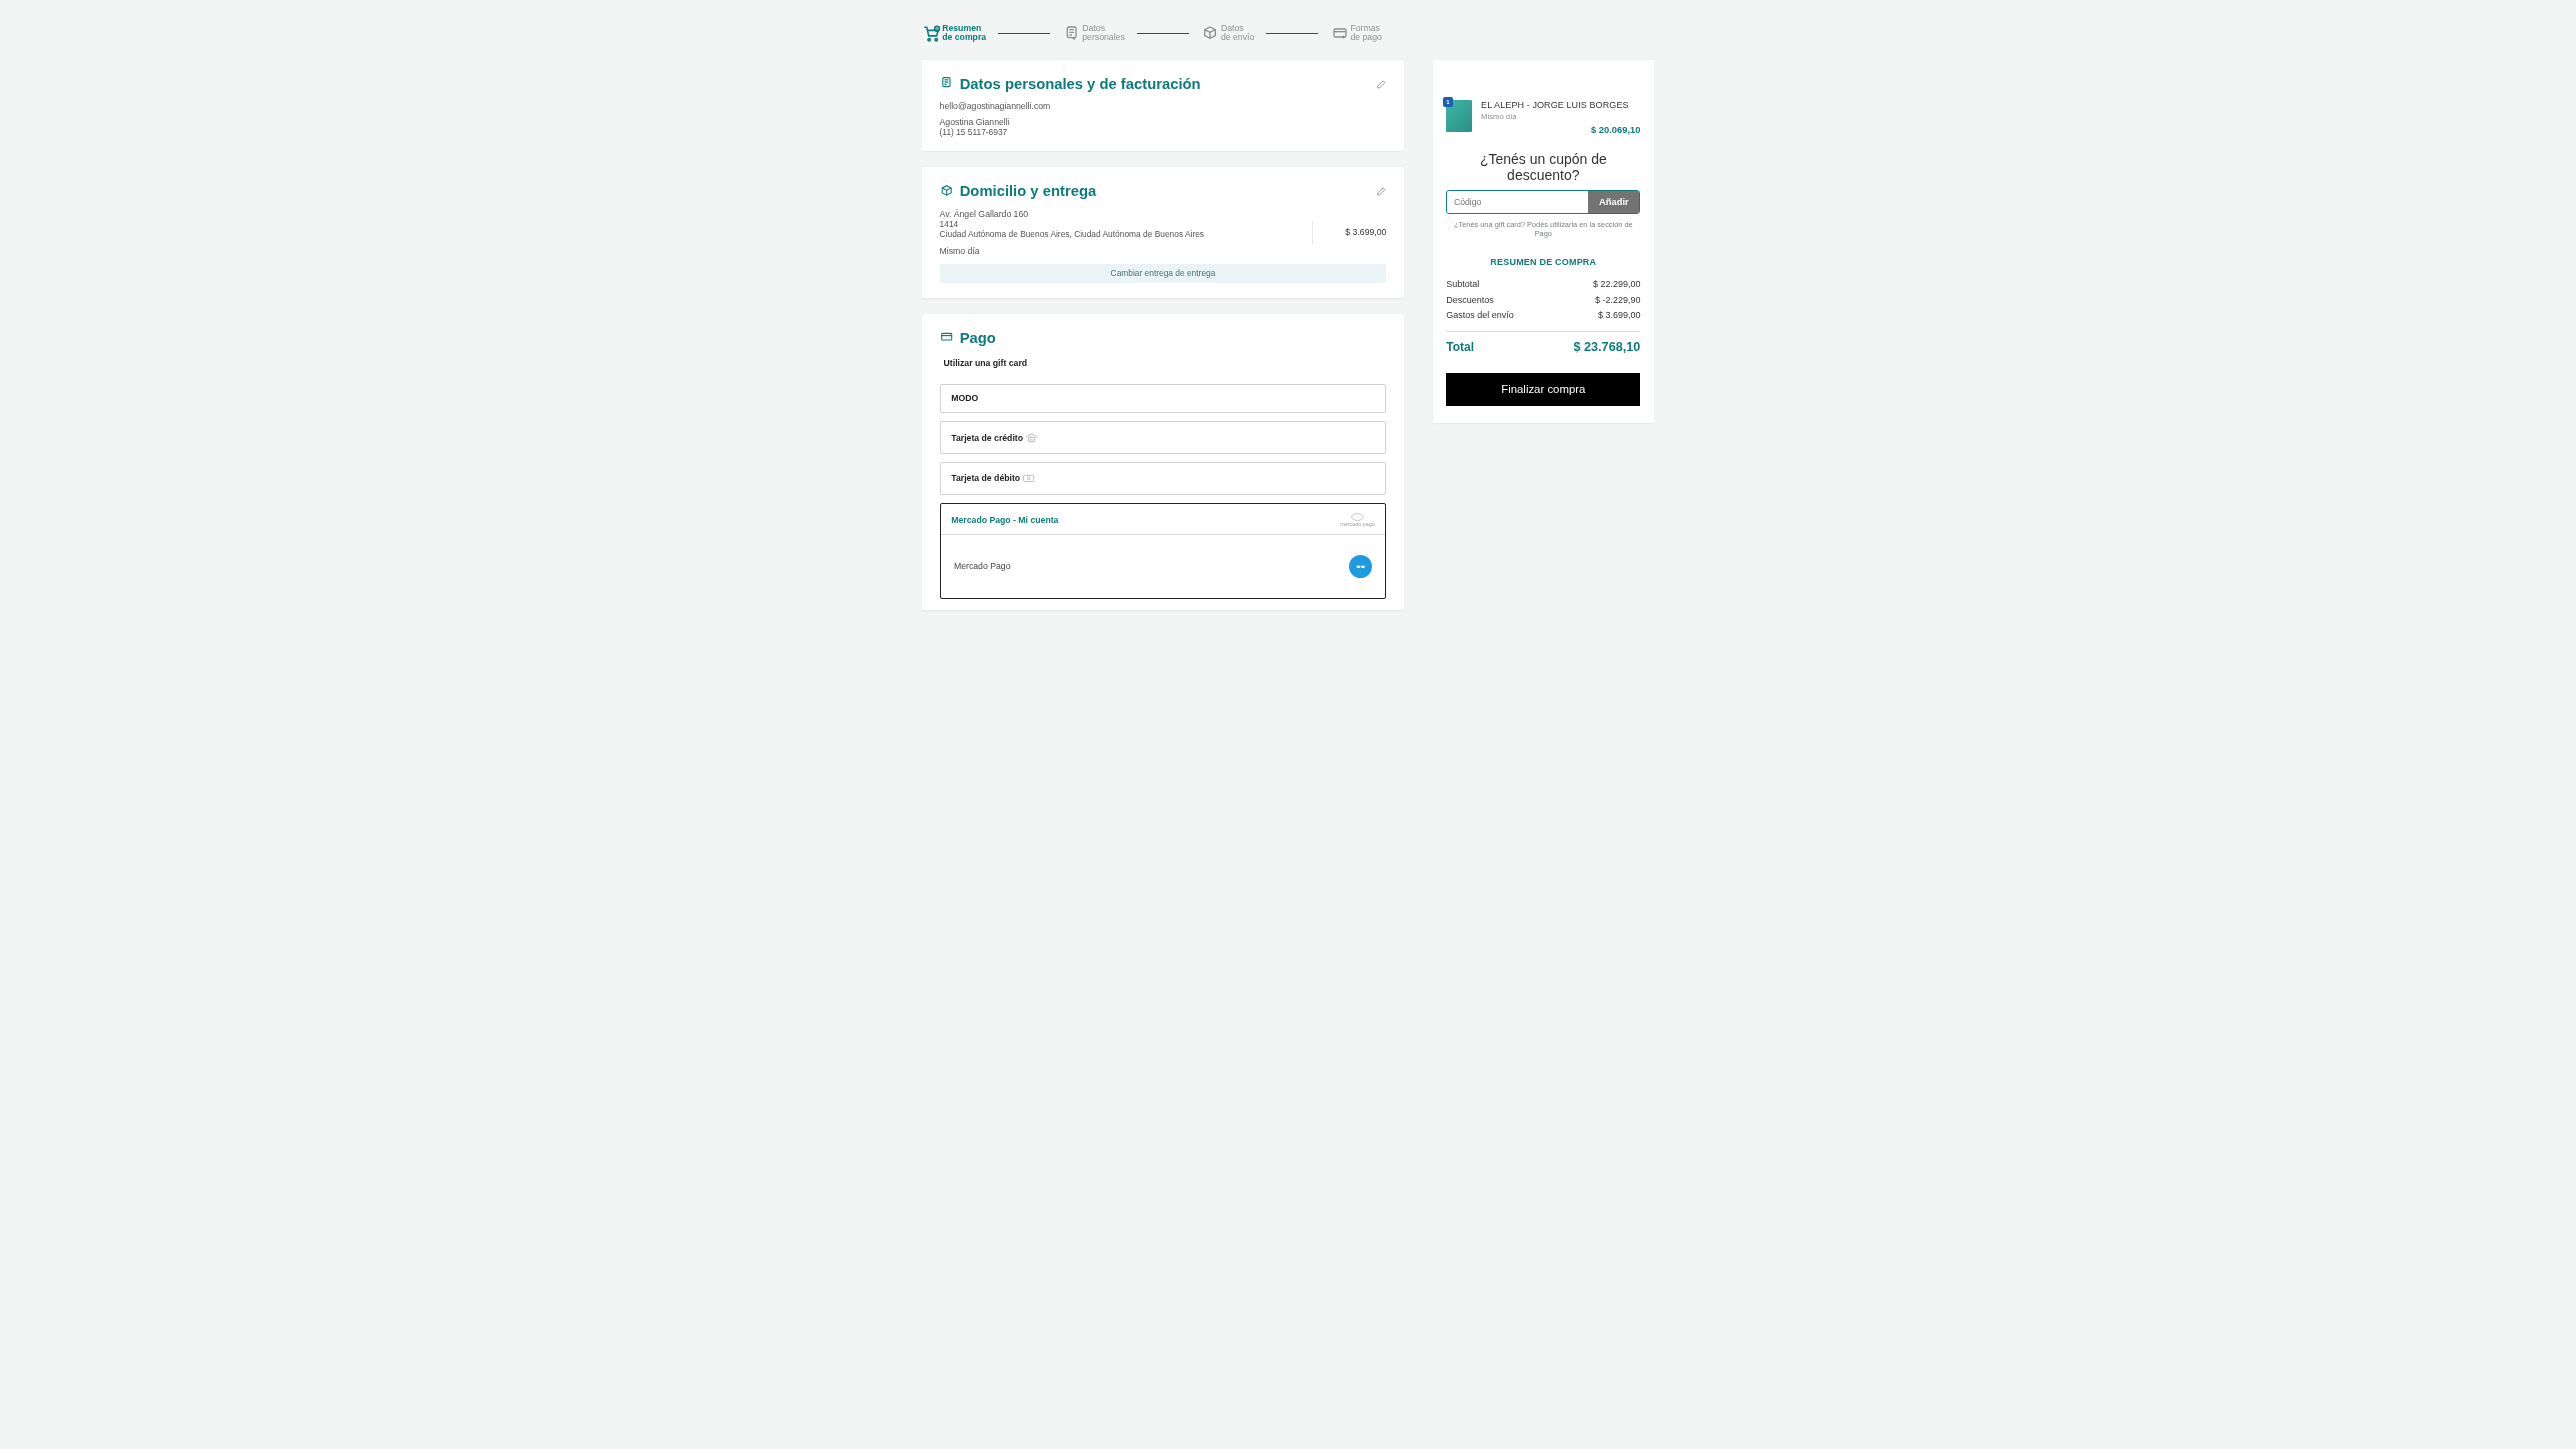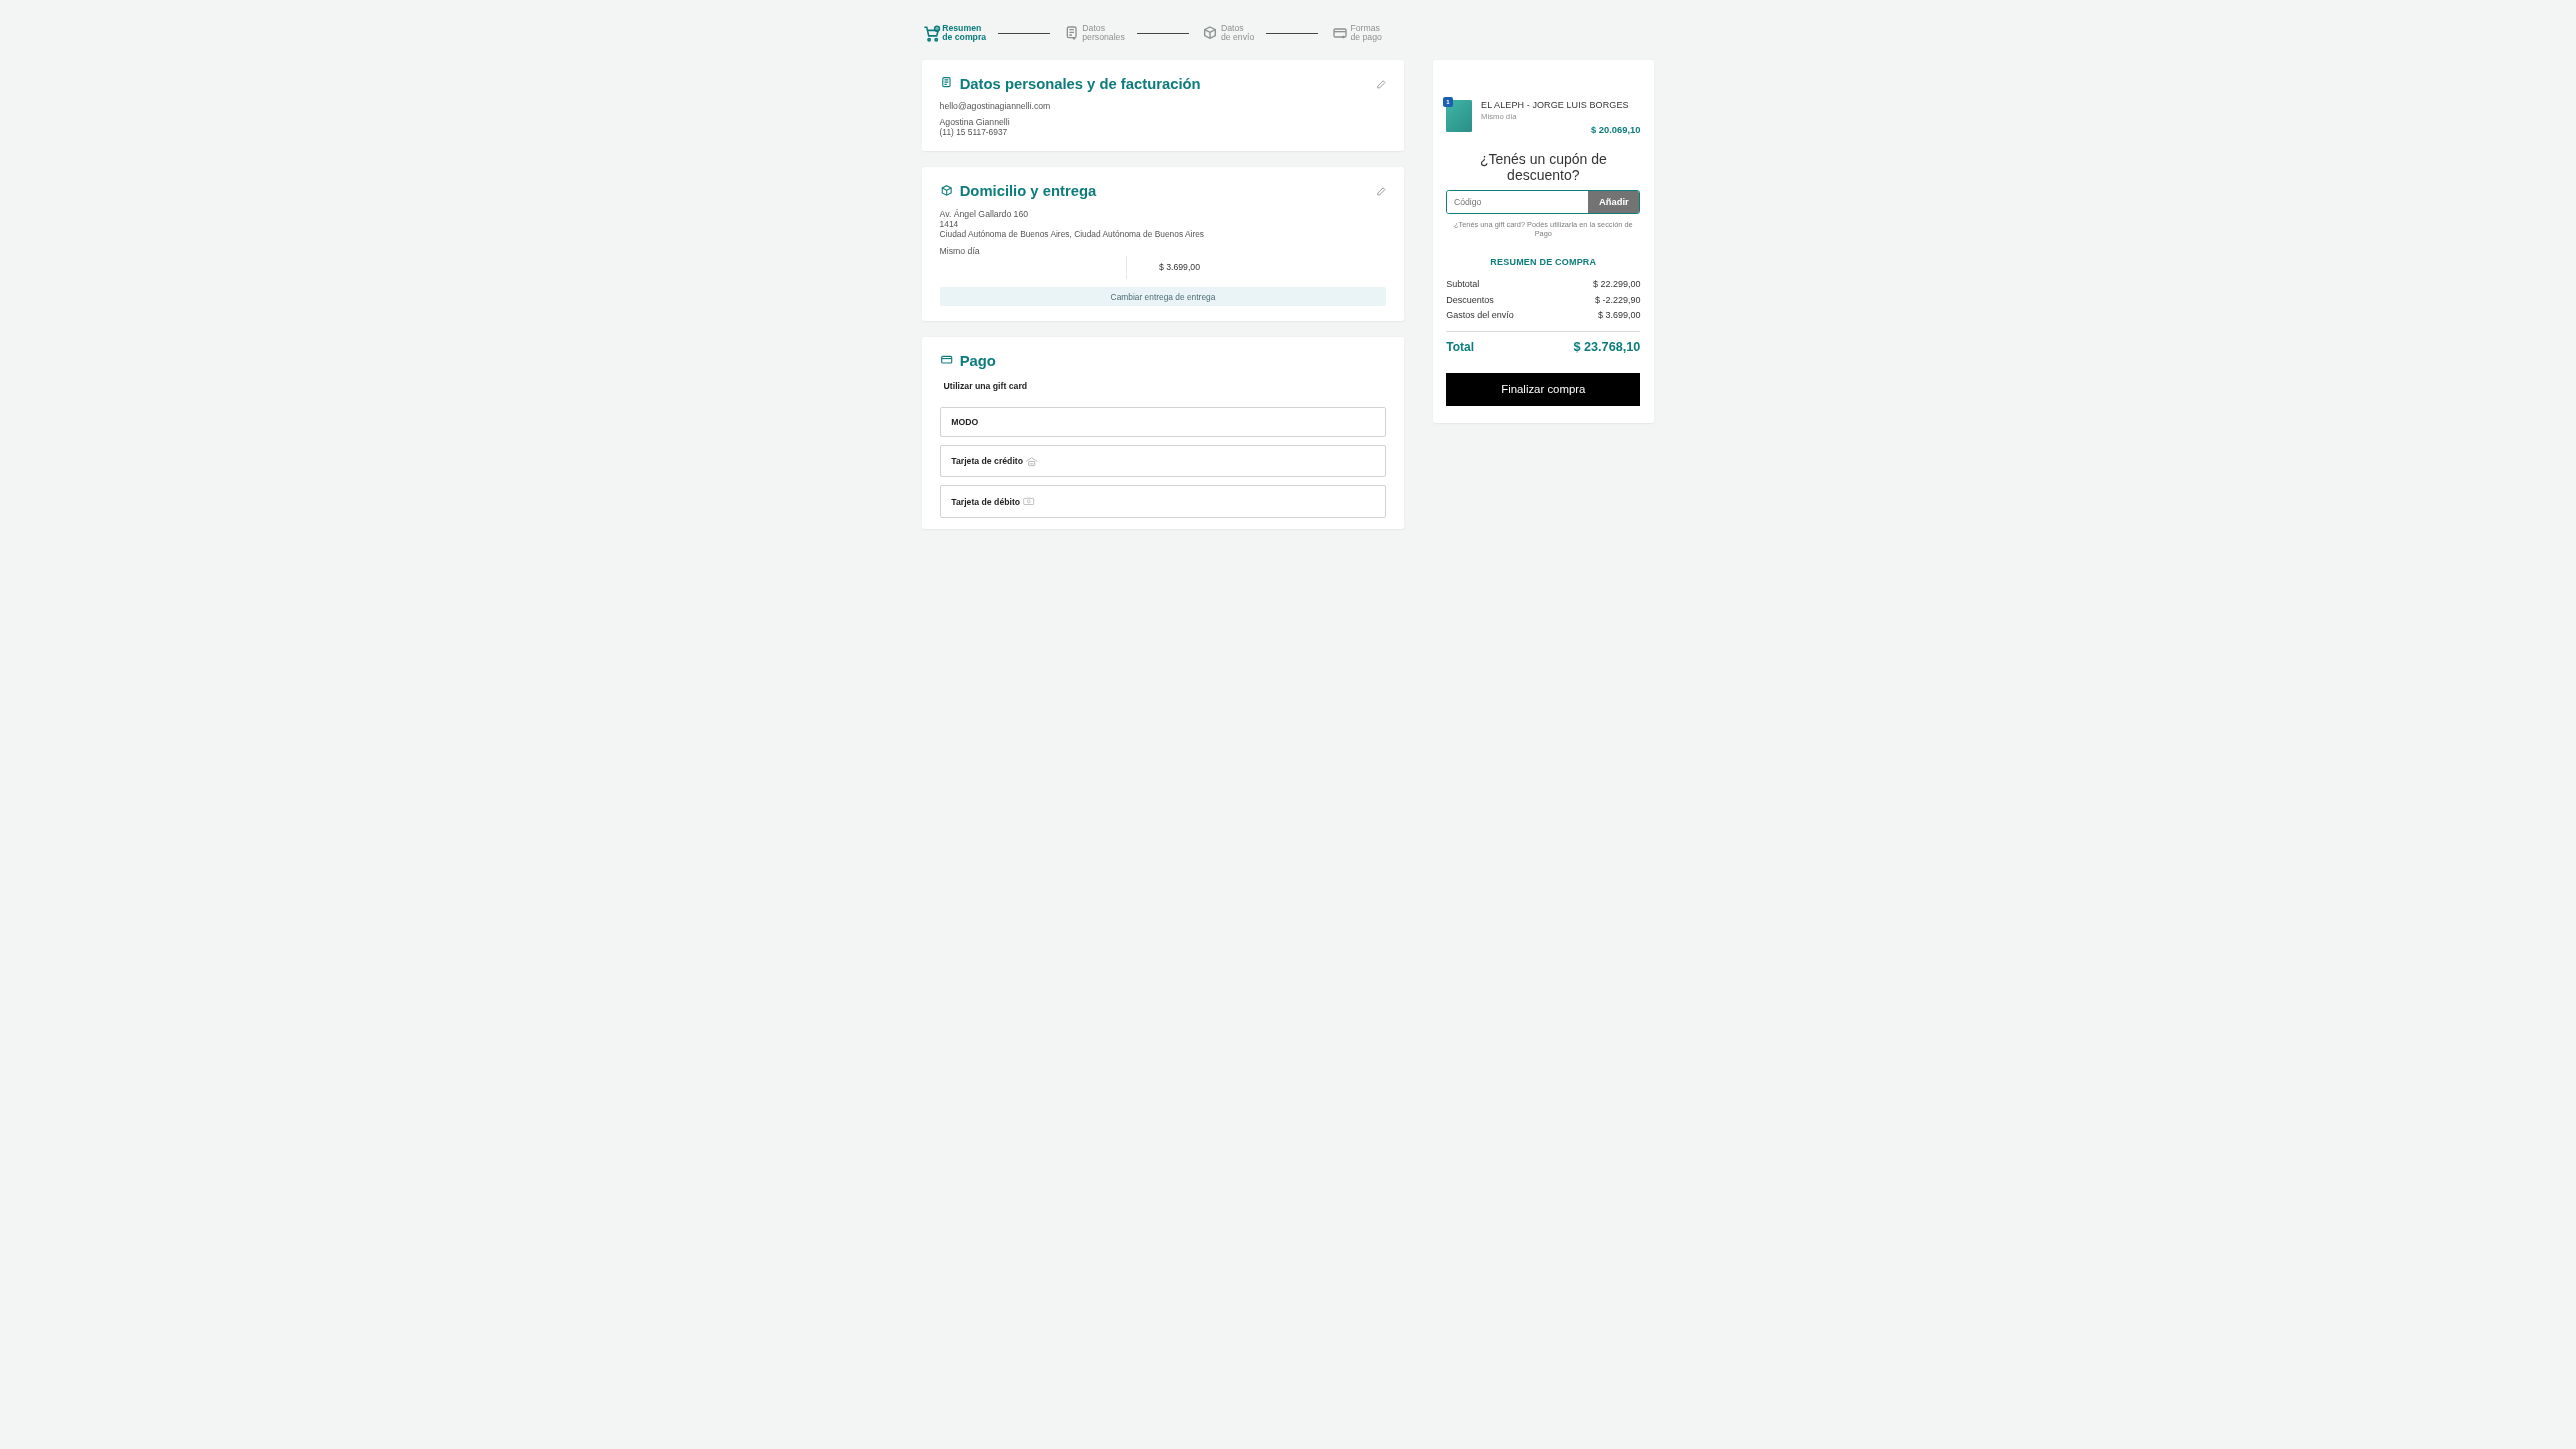--- a/index.html
+++ b/index.html
@@ -31,21 +31,21 @@
   .card { background:#fff; border-radius:2.7px; padding:16px 17.4px 14.8px; margin-bottom:16px; box-shadow:0 0.7px 2px rgba(0,0,0,.06); }
   .card-head { display:flex; align-items:center; gap:6.7px; margin-bottom:9.4px; position:relative; }
   .card-head h2 { color:#0d7c7c; font-size:14.8px; font-weight:800; }
   .card-head .hicon { color:#0d7c7c; }
   .card-head .hicon svg { stroke:#0d7c7c; fill:none; stroke-width:2; width:13.4px; height:13.4px; }
   .editbtn { position:absolute; right:0; top:2.7px; color:#8a8f8f; cursor:pointer; }
   .editbtn svg { width:10.7px; height:10.7px; stroke:#8a8f8f; fill:none; stroke-width:2; }
   .muted { color:#555; font-size:8.7px; }
   .small { font-size:8.4px; color:#555; }
 
-  .addr-row { display:flex; align-items:flex-start;flex-direction:column; }
+  .addr-row { display:flex; align-items:flex-start; }
   .addr-left { flex:1; }
   .addr-right { width:74px; text-align:right; color:#333; font-size:8.7px; border-left:0.7px solid #e6e8e8; padding:6.7px 0 6.7px 9.4px; align-self:center; }
 
   .changeopt { background:#eaf4f6; color:#4c6e74; text-align:center; padding:4.7px; border-radius:2px; font-size:8.4px; margin-top:8px; cursor:pointer; }
 
   .pay-row { border:0.7px solid #cfd3d3; border-radius:2px; padding:8.7px 10.7px; margin-bottom:8px; display:flex; align-items:center; justify-content:flex-start; cursor:pointer; }
   .pay-row.plain { border:none; padding:2.7px 4px 8px; cursor:default; }
   .pay-row .plabel { font-size:8.7px; font-weight:600; color:#222; }
   .pay-row .pimg { width:17.4px; height:13.4px; display:flex; align-items:center; justify-content:center; }
   .pay-row .pimg svg { stroke:#b6b9b9; fill:none; stroke-width:1.6; }
@@ -229,20 +229,39 @@
         <div class="pay-row">
           <span class="plabel">Tarjeta de débito</span>
           <span class="pimg">
             <svg viewBox="0 0 24 24" width="17.4" height="13.4">
                 <rect x="3" y="6" width="18" height="11" rx="1.5"></rect>
                 <circle cx="12" cy="11.5" r="2.5"></circle>
               </svg>
           </span>
         </div>
 
+        <div class="mp-container">
+          <div class="mp-head">
+            <span class="plabel">Mercado Pago - Mi cuenta</span>
+            <span class="mpbrand">
+              <svg viewBox="0 0 24 14" width="14.8" height="8">
+                  <ellipse cx="12" cy="7" rx="10" ry="6" fill="none" stroke="#b6b9b9" stroke-width="1.4"></ellipse>
+                </svg>
+              <span>mercado pago</span>
+            </span>
+          </div>
+          <div class="mp-body">
+            <span class="mptxt">Mercado Pago</span>
+            <span class="mcircle">
+              <svg viewBox="0 0 24 24">
+                  <path d="M4 12c2-3 6-3 8 0 2-3 6-3 8 0-2 3-6 3-8 0-2 3-6 3-8 0z" fill="#fff"></path>
+                </svg>
+            </span>
+          </div>
+        </div>
       </div>
 
     </div>
 
     <div class="side">
       <div class="prod">
         <div class="thumb">
           <div class="badge">1</div>
         </div>
         <div class="info">

